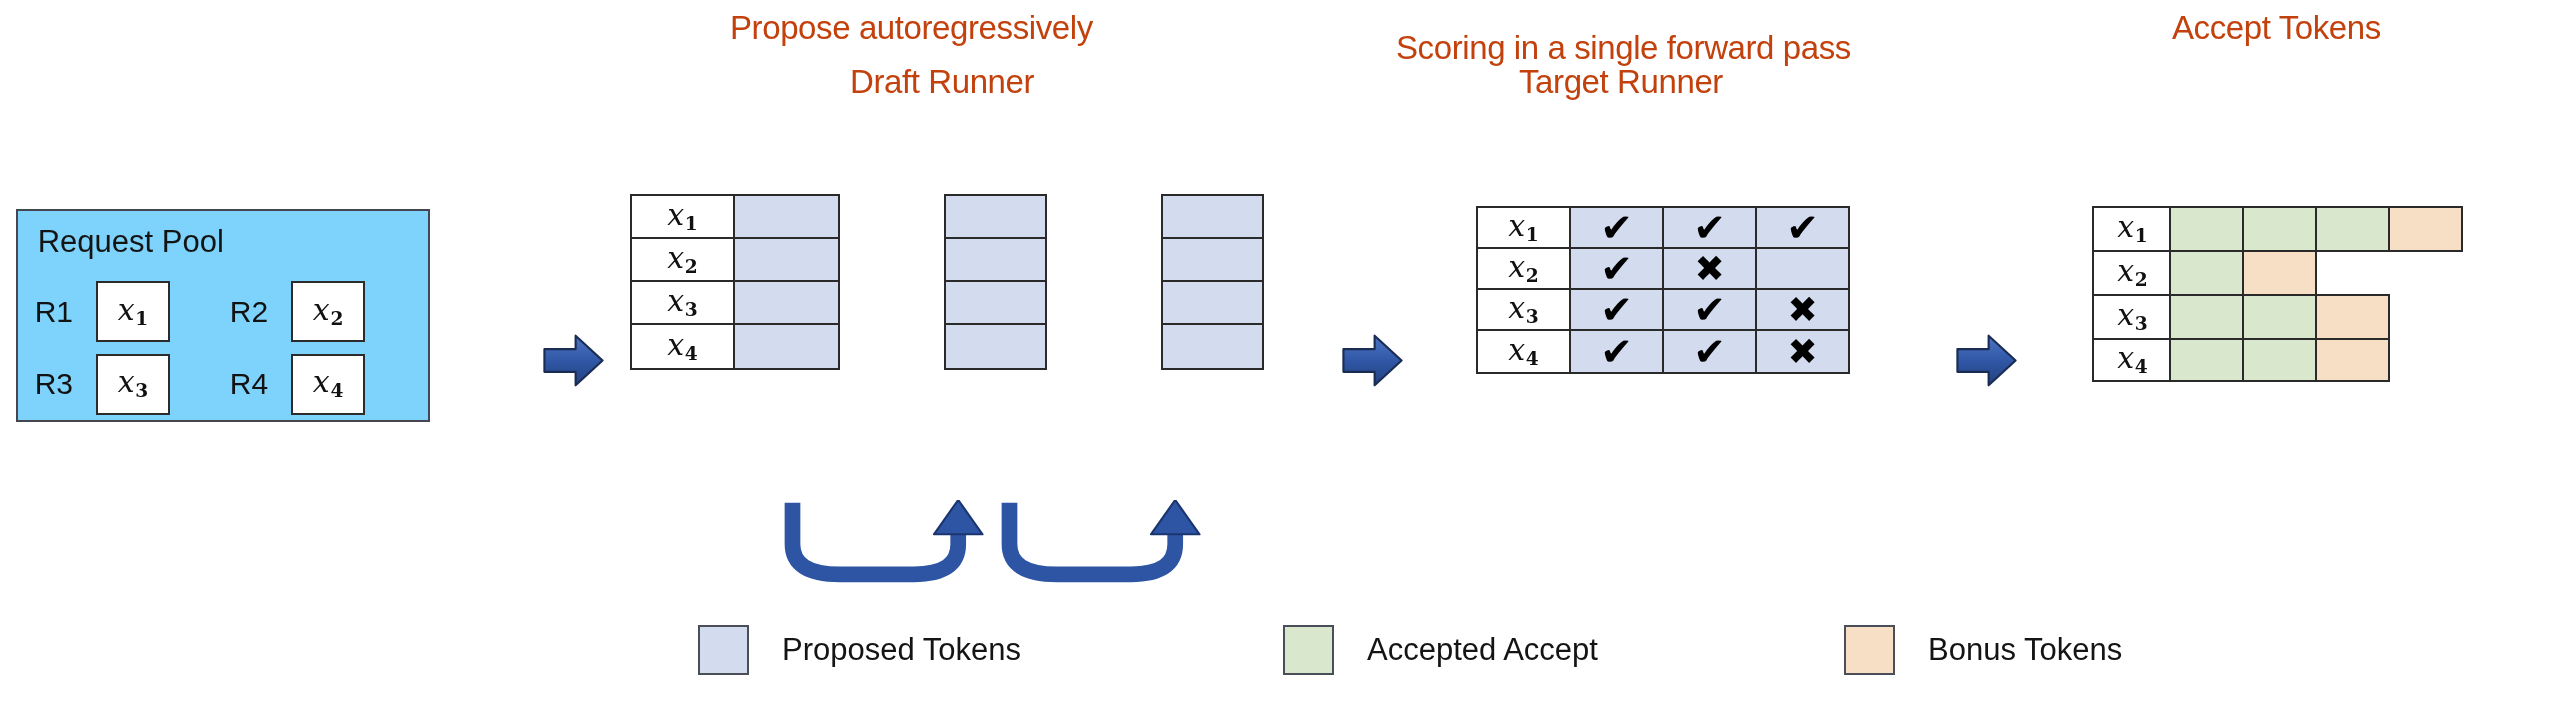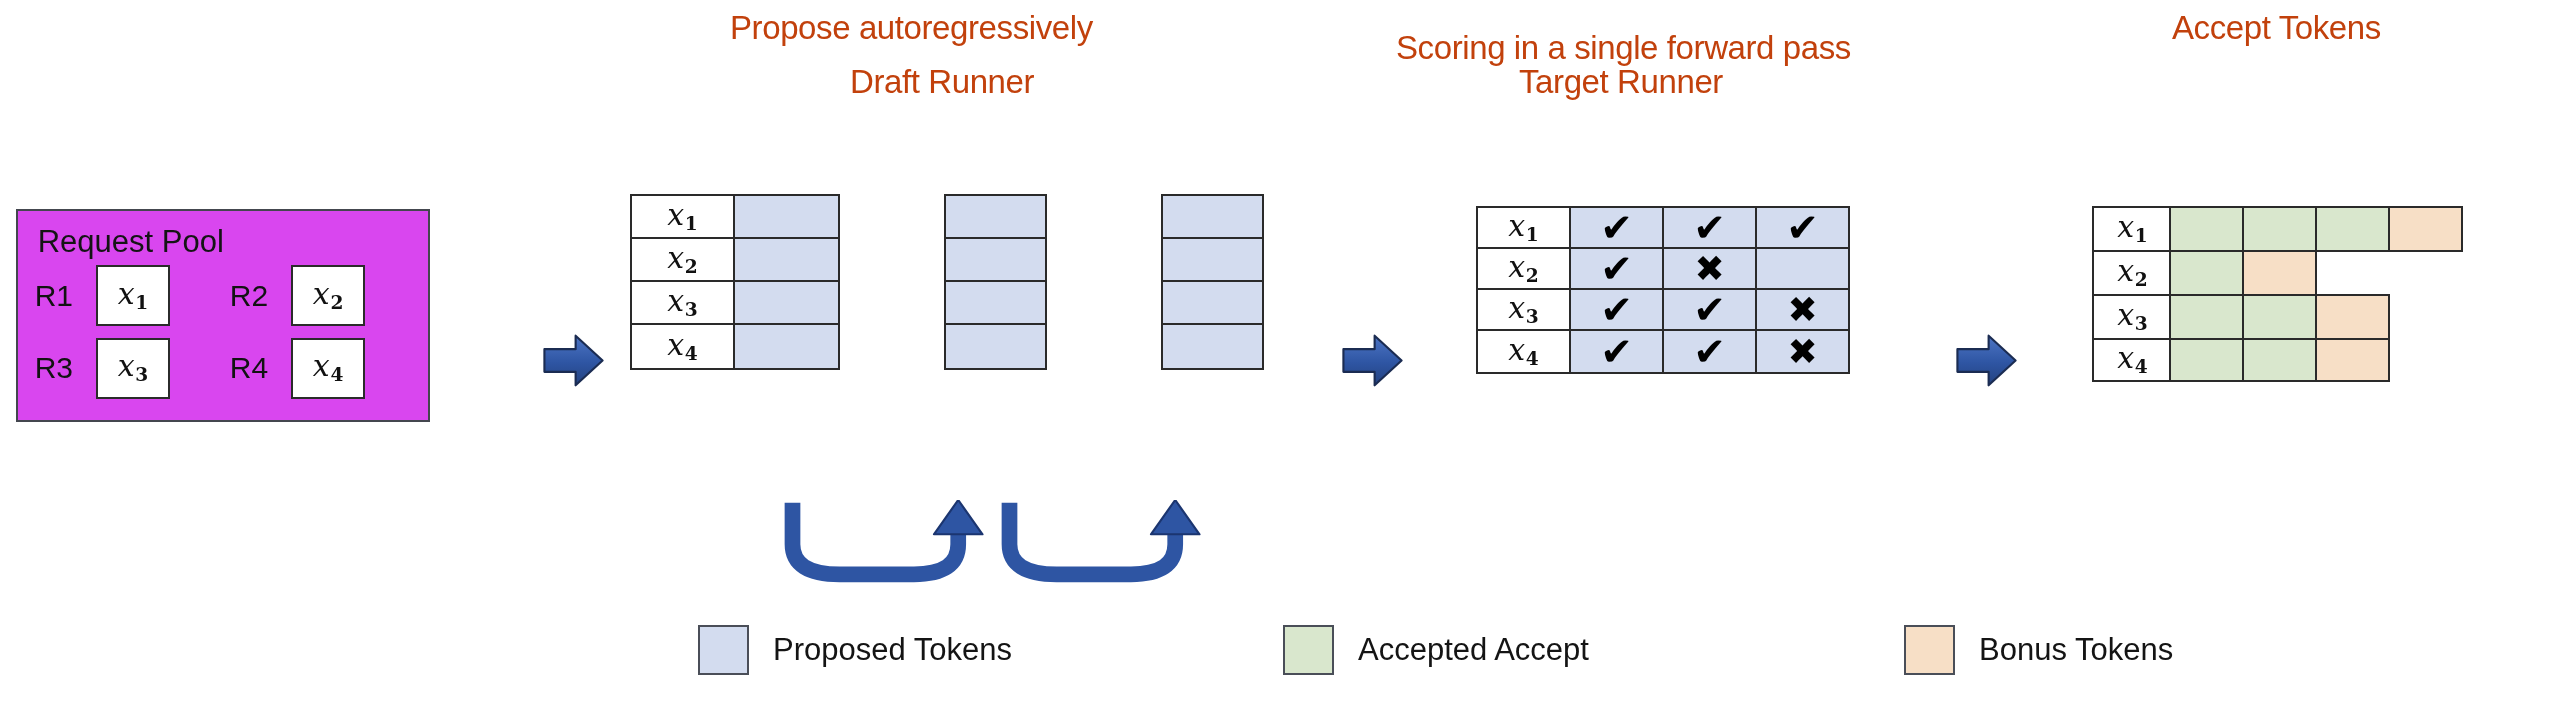--- a/index.html
+++ b/index.html
@@ -33,35 +33,35 @@
   }
 
   
   .request-pool {
     position: absolute;
     left: 15.7px;
     top: 209px;
     width: 414px;
     height: 213px;
     border: 2.1px solid #44474f;
-    background: #d946ef;
+    background: #7dd3fc;
     box-sizing: border-box;
   }
   .rp-title {
     position: absolute;
     left: 20px;
     top: 13px;
     font-size: 31px;
     color: #141414;
     white-space: nowrap;
   }
   .rp-grid {
     position: absolute;
     left: 17px;
-    top: 53px;
+    top: 69px;
     width: 386px;
     height: 136px;
     display: grid;
     grid-template-columns: 1fr 1fr;
     grid-template-rows: 1fr 1fr;
     column-gap: 4.3px;
     row-gap: 8.6px;
   }
   .rp-cell {
     display: flex;
@@ -223,21 +223,21 @@
     position: absolute;
     left: 0;
     top: 615px;
     width: 2576px;
     height: 79px;
   }
   .legend-item {
     position: absolute;
     display: flex;
     align-items: center;
-    gap: 24px;
+    gap: 33px;
     padding-left: 48px;
   }
   .legend-swatch {
     width: 51px;
     height: 50px;
     border: 2.1px solid #4a4e58;
     box-sizing: border-box;
   }
   .legend-text {
     font-size: 31px;
@@ -494,21 +494,21 @@
     <div class="legend-item" style="left:650px; top:10px;">
       <span class="legend-swatch" style="background:#d3dcef;"></span>
       <span class="legend-text">Proposed Tokens</span>
     </div>
 
     <div class="legend-item" style="left:1235px; top:10px;">
       <span class="legend-swatch" style="background:#d9e7cd;"></span>
       <span class="legend-text">Accepted Accept</span>
     </div>
 
-    <div class="legend-item" style="left:1856px; top:10px;align-items:center;">
+    <div class="legend-item" style="left:1796px; top:10px;align-items:center;">
       <span class="legend-swatch" style="background:#f7dfc6;"></span>
       <span class="legend-text">Bonus Tokens</span>
     </div>
 
   </div>
 
 </div>
 
 
 </body></html>

